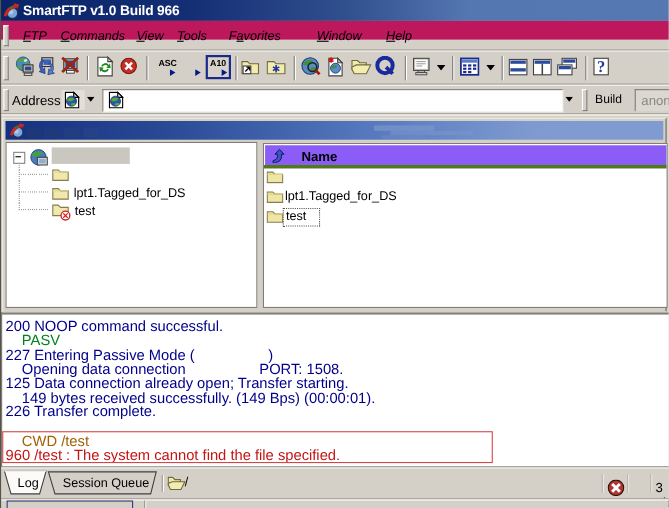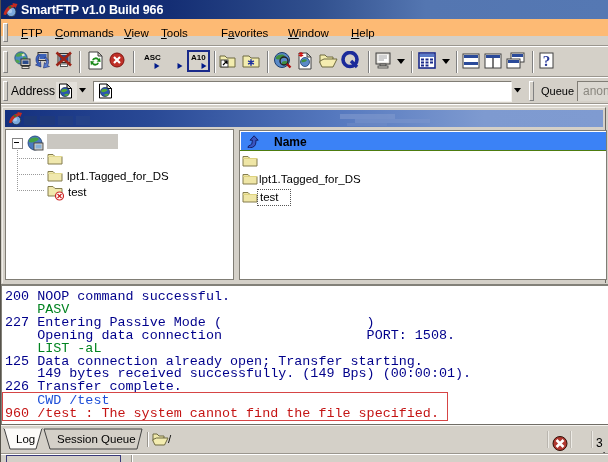--- a/index.html
+++ b/index.html
@@ -9,47 +9,47 @@
   .ab{position:absolute;}
   .grip{position:absolute;width:3px;background:#D4D0C8;
         border-top:1px solid #fff;border-left:1px solid #fff;
         border-right:1px solid #808080;border-bottom:1px solid #808080;}
   .etchh{position:absolute;left:0;width:608px;height:0;
          border-top:1px solid #9a968e;border-bottom:1px solid #fff;}
   .sep{position:absolute;width:0;height:22px;top:4px;
        border-left:1px solid #808080;border-right:1px solid #fff;}
   .mi{position:absolute;top:8px;font-size:11.5px;color:#000;white-space:pre;}
   .mi u{text-decoration:underline;}
-  .log{font-family:Liberation Mono, monospace;font-size:13.4px;
+  .log{font-family:Liberation Sans, sans-serif;font-size:13.4px;
        white-space:pre;line-height:12.9px;}
 </style>
 </head>
 <body>
 <div id="win">
   <div class="ab" style="left:0;top:0;width:1px;height:462px;background:#56534b;z-index:50;"></div>
 
   <div class="ab" id="titlebar" style="left:0;top:0;width:608px;height:19px;
        background:linear-gradient(to right,#0A246A 0%,#142e74 28%,#31508e 52%,#5476B1 70%,#5578B3 100%);">
     <svg class="ab" style="left:3px;top:2px" width="16" height="16" viewBox="0 0 16 16">
       <circle cx="8.2" cy="9.8" r="4.8" fill="#7aa8dc"></circle>
       <circle cx="7" cy="9" r="2.2" fill="#a8c8ec"></circle>
       <path d="M8.2 9.8 m-4.8 0 a4.8 4.8 0 0 0 9.6 0 a4.8 4.8 0 0 0 -9.6 0" fill="none" stroke="#24303c" stroke-width="0.8"></path>
       <path d="M0.5 12.5 C1.5 7.5,5 3.5,10 2.5 L9.5 1 L14.5 2 L12.5 6.5 L12 4.8 C8 5.8,4.5 8.5,3 13 Z" fill="#c42b20"></path>
       <path d="M5.5 4.5 l2.5 -0.6 l0.6 1.8 l-2.5 0.7 Z" fill="#2f7a2f"></path>
     </svg>
     <div class="ab" style="left:21px;top:3px;font-size:12.5px;letter-spacing:-0.15px;font-weight:bold;color:#fff;">SmartFTP v1.0 Build 966</div>
   </div>
 
-  <div class="ab" id="menubar" style="left:0;top:19px;width:608px;height:17px;background:#fdba74;">
+  <div class="ab" id="menubar" style="left:0;top:19px;width:608px;height:17px;background:#be185d;font-style:italic;">
     <div class="grip" style="left:3px;top:4px;height:17px;"></div>
     <div class="mi" style="left:21px;"><u>F</u>TP</div>
     <div class="mi" style="left:55px;"><u>C</u>ommands</div>
     <div class="mi" style="left:124px;"><u>V</u>iew</div>
     <div class="mi" style="left:161px;text-align:right;"><u>T</u>ools</div>
-    <div class="mi" style="left:221px;">F<u>a</u>vorites</div>
+    <div class="mi" style="left:208px;">F<u>a</u>vorites</div>
     <div class="mi" style="left:288px;"><u>W</u>indow</div>
     <div class="mi" style="left:351px;"><u>H</u>elp</div>
   </div>
   <div class="etchh" style="top:45px;"></div>
 
   <div class="ab" id="toolbar" style="left:0;top:47px;width:608px;height:30px;background:#D4D0C8;">
     <div class="grip" style="left:3px;top:4px;height:20px;"></div>
 
     <svg class="ab" style="left:14px;top:4px" width="17" height="18" viewBox="0 0 17 18">
       <circle cx="7" cy="7" r="6.2" fill="#4a8ac2" stroke="#28526e" stroke-width="0.8"></circle>
@@ -222,21 +222,21 @@
       <path d="M1.5 1 L9 1 L13.5 5.5 L13.5 15 L1.5 15 Z" fill="#fff" stroke="#000" stroke-width="1"></path>
       <path d="M9 1 L9 5.5 L13.5 5.5 Z" fill="#ece9e2" stroke="#000" stroke-width="1"></path>
       <circle cx="7" cy="9" r="4.6" fill="#2a56b0" stroke="#123" stroke-width="0.6"></circle>
       <path d="M3.4 7.2 C5 5.4,8.4 5.6,9.6 7 C8.6 9,5 9.6,3.4 8.8 Z" fill="#55aa33"></path>
       <path d="M6.4 11.4 C8.2 10.2,10.6 10.6,11 11.8 C9.8 13.2,7.4 13,6.4 12.4 Z" fill="#55aa33"></path>
     </svg>
     <svg class="ab" style="left:513px;top:10px" width="9" height="6" viewBox="0 0 9 6">
         <path d="M1 0 L8 0 L4.5 4.5 Z" fill="#000"></path>
       </svg>
     <div class="grip" style="left:529px;top:3px;height:18px;"></div>
-    <div class="ab" style="left:541px;top:7px;font-size:11px;">Queue</div>
+    <div class="ab" style="left:541px;top:7px;font-size:11px;">Build</div>
     <div class="ab" style="left:577px;top:3px;width:31px;height:19px;background:#dbd8d1;
          border-top:1.5px solid #807d75;border-left:1.5px solid #807d75;"></div>
     <div class="ab" style="left:583px;top:6px;font-size:12px;color:#8a877f;">anony</div>
   </div>
   <div class="etchh" style="top:103px;"></div>
 
   <div class="ab" id="child" style="left:2px;top:107px;width:602px;height:175px;background:#D4D0C8;
        border-left:1px solid #efede8;border-top:1px solid #efede8;border-right:1px solid #6a675f;">
 
     <div class="ab" style="left:2px;top:2px;width:598px;height:17px;
@@ -292,22 +292,22 @@
         <path d="M1 2.5 L6 2.5 L8 4.5 L15 4.5 L15 12 L1 12 Z" fill="#f0e8ad" stroke="#847d4e" stroke-width="1"></path>
         <circle cx="12.5" cy="12" r="4" fill="#fff" stroke="#cc2222" stroke-width="1.2"></circle>
         <path d="M10.5 10 L14.5 14 M14.5 10 L10.5 14" stroke="#cc2222" stroke-width="1.2"></path>
       </svg>
       <div class="ab" style="left:62px;top:56px;font-size:11.5px;">test</div>
     </div>
 
     <div class="ab" style="left:236px;top:22px;width:366px;height:148px;background:#fff;
          border:1px solid #807d75;overflow:hidden;">
 
-      <div class="ab" style="left:0;top:0;width:366px;height:19px;background:#3b82f6;
-           border-bottom:1px solid #4d7c0f;box-shadow:inset 1px 1px 0 #fff;">
+      <div class="ab" style="left:0;top:0;width:366px;height:19px;background:#8b5cf6;
+           border-bottom:3px solid #4d7c0f;box-shadow:inset 1px 1px 0 #fff;">
         <svg class="ab" style="left:7px;top:4px" width="13" height="13" viewBox="0 0 13 13">
           <path d="M1 12.7 Q0.8 10.6 3.2 10.2 Q5.3 9.8 5.3 6.5 L5.3 5.2 L3 5.2 L7.1 0.8 L11.2 5.2 L8.9 5.2 L8.9 7 Q8.9 12.4 2.6 12.9 Z" fill="#3a55c0" stroke="#101860" stroke-width="0.9"></path>
         </svg>
         <div class="ab" style="left:34px;top:4px;font-size:12px;font-weight:bold;">Name</div>
       </div>
 
       <svg class="ab" style="left:2px;top:23px" width="16" height="13" viewBox="0 0 16 13">
         <path d="M1 2.5 L6 2.5 L8 4.5 L15 4.5 L15 12 L1 12 Z" fill="#efe6a6" stroke="#847d4e" stroke-width="1"></path>
         <path d="M1 4.5 L15 4.5" stroke="#ddd27f" stroke-width="1"></path>
       </svg>
@@ -324,25 +324,24 @@
       <div class="ab" style="left:20px;top:60px;font-size:11.5px;">test</div>
     </div>
   </div>
 
   <div class="ab" id="logpane" style="left:0;top:284px;width:606px;height:138px;background:#fff;
        border-top:2px solid #828078;border-left:2px solid #828078;border-bottom:1px solid #706d66;">
     <div class="ab log" style="left:3px;top:5px;color:#00008b;">200 NOOP command successful.
 <span style="color:#00831f">    PASV</span>
 227 Entering Passive Mode (                  )
     Opening data connection                  PORT: 1508.
-<span style="color:#00831f">    LIST -aL</span>
 125 Data connection already open; Transfer starting.
     149 bytes received successfully. (149 Bps) (00:00:01).
 226 Transfer complete.</div>
-    <div class="ab log" style="left:3px;top:108px;line-height:13px;"><span style="color:#1d4ed8">    CWD /test</span>
+    <div class="ab log" style="left:3px;top:108px;line-height:13px;"><span style="color:#a16207">    CWD /test</span>
 <span style="color:#c41414">960 /test : The system cannot find the file specified.</span></div>
 
     <div class="ab" style="left:0px;top:106px;width:444px;height:27px;border:1.5px solid #d64545;"></div>
   </div>
 
   <div class="ab" id="tabrow" style="left:0;top:425px;width:608px;height:28px;background:#D4D0C8;border-top:1px solid #f5f3ef;">
     <svg class="ab" style="left:0px;top:2px" width="160" height="22" viewBox="0 0 160 22">
 
       <polygon points="44,1 142,1 137,21 50,21" fill="#D4D0C8" stroke="#404040" stroke-width="1"></polygon>
 

